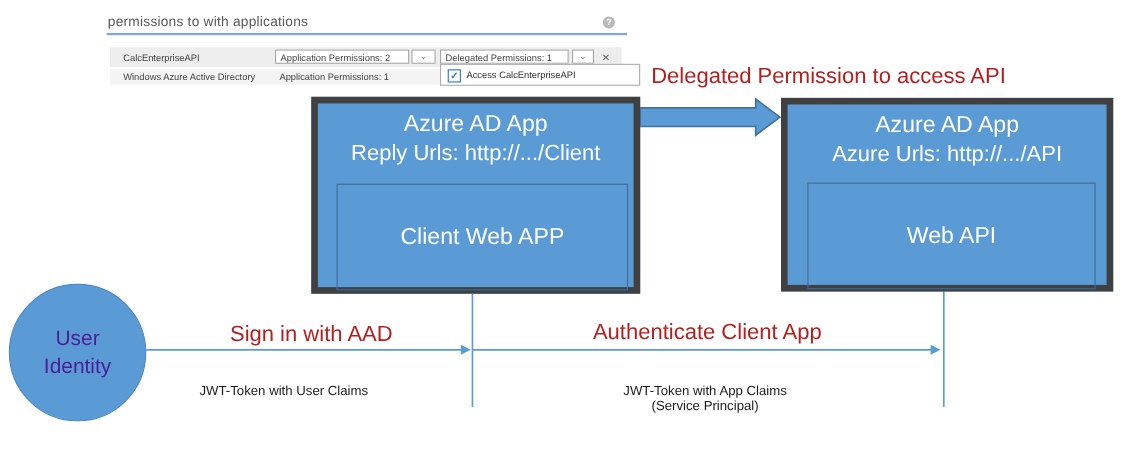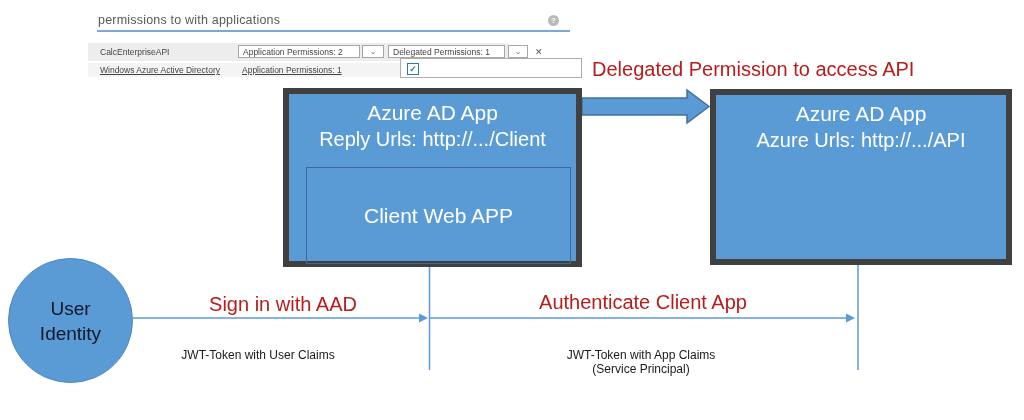--- a/index.html
+++ b/index.html
@@ -6,26 +6,26 @@
   body{width:1024px;height:420px;position:relative;overflow:hidden;
        font-family:"Liberation Sans", sans-serif;}
   .abs{position:absolute;}
 
   
   .portal-title{left:98px;top:13px;font-size:12.5px;color:#595959;letter-spacing:.2px;}
   .portal-underline{left:97px;top:30px;width:473px;height:2px;background:#7da7d9;}
   .help-icon{left:548px;top:15px;width:11px;height:11px;border-radius:50%;
              background:#b9b9b9;color:#fff;font-size:8px;font-weight:bold;
              text-align:center;line-height:11px;}
-  .prow{left:88px;width:420px;}
+  .prow{left:100px;width:465px;}
   .prow1{top:43px;height:18px;background:#ededed;}
   .prow2{top:63px;height:14px;background:#f4f4f4;}
   .ptext{position:absolute;font-size:8.5px;color:#444;white-space:nowrap;}
   .prow1 .ptext{line-height:18px;}
-  .prow2 .ptext{line-height:14px;text-decoration:underline;}
+  .prow2 .ptext{line-height:14px;}
   .psel{position:absolute;top:2px;height:13px;background:#fff;border:1px solid #a6a6a6;
         font-size:8.5px;color:#444;line-height:13px;padding-left:4px;box-sizing:border-box;
         white-space:nowrap;overflow:hidden;}
   .pchev{position:absolute;top:2px;height:13px;background:#fff;border:1px solid #a6a6a6;
          box-sizing:border-box;text-align:center;color:#777;font-size:8px;line-height:11px;}
   .pclose{position:absolute;top:0;font-size:9px;color:#595959;line-height:18px;}
   .ddpanel{left:400px;top:58px;width:182px;height:20px;background:#fff;
            border:1px solid #adadad;box-sizing:border-box;z-index:6;}
   .ddcheck{position:absolute;left:6px;top:4px;width:10px;height:10px;background:#fff;
            border:1px solid #1e7ac9;color:#1e7ac9;font-size:9px;font-weight:bold;
@@ -38,21 +38,21 @@
   .box-api{left:710px;top:89px;width:302px;height:176px;}
   .boxtitle{font-size:21px;line-height:26px;margin-top:6px;white-space:nowrap;}
   .boxsub{font-size:20px;line-height:26px;white-space:nowrap;}
   .innerbox{position:absolute;border:1.5px solid #3E6A99;display:flex;align-items:center;
             justify-content:center;font-size:21px;color:#fff;}
   .inner-client{left:17px;top:73px;width:263px;height:95px;}
   .inner-api{left:18px;top:71px;width:260px;height:95px;}
   .user-circle{left:8px;top:258px;width:125px;height:125px;border-radius:50%;
                background:#5B9BD5;border:1px solid #4a86c5;box-sizing:border-box;
                display:flex;flex-direction:column;align-items:center;justify-content:center;
-               color:#0f172a;font-size:19px;line-height:25px;}
+               color:#4c1d95;font-size:19px;line-height:25px;}
 
   
   .biglabel{font-size:20px;color:#b91c1c;white-space:nowrap;}
   .smalllabel{font-size:12px;color:#1a1a1a;white-space:nowrap;margin-top:28px;}
   .delegated-label{left:592px;top:58px;}
   .ctr{transform:translateX(-50%);}
   .signin-title{left:258px;top:293px;margin-left:25px;}
   .signin-sub{left:258px;top:320px;}
   .auth-title{left:643px;top:291px;}
   .auth-sub1{left:641px;top:320px;}
@@ -90,33 +90,35 @@
   <div class="pclose" style="left:447px;">✕</div>
 </div>
 
 <div class="abs prow prow2">
   <div class="ptext" style="left:12px;">Windows Azure Active Directory</div>
   <div class="ptext" style="left:154px;">Application Permissions: 1</div>
 </div>
 
 <div class="abs ddpanel">
   <div class="ddcheck">✓</div>
+  <div class="ddlabel">Access CalcEnterpriseAPI</div>
 </div>
 
 <div class="abs biglabel delegated-label overlay">Delegated Permission to access API</div>
 
 <div class="abs bluebox box-client overlay">
   <div class="boxtitle">Azure AD App</div>
   <div class="boxsub">Reply Urls: http://.../Client</div>
   <div class="innerbox inner-client">Client Web APP</div>
 </div>
 
 <div class="abs bluebox box-api overlay">
   <div class="boxtitle">Azure AD App</div>
   <div class="boxsub">Azure Urls: http://.../API</div>
+  <div class="innerbox inner-api">Web API</div>
 </div>
 
 <div class="abs user-circle overlay">
   <div>User</div>
   <div>Identity</div>
 </div>
 
 <div class="abs biglabel ctr signin-title overlay">Sign in with AAD</div>
 <div class="abs smalllabel ctr signin-sub overlay">JWT-Token with User Claims</div>
 

